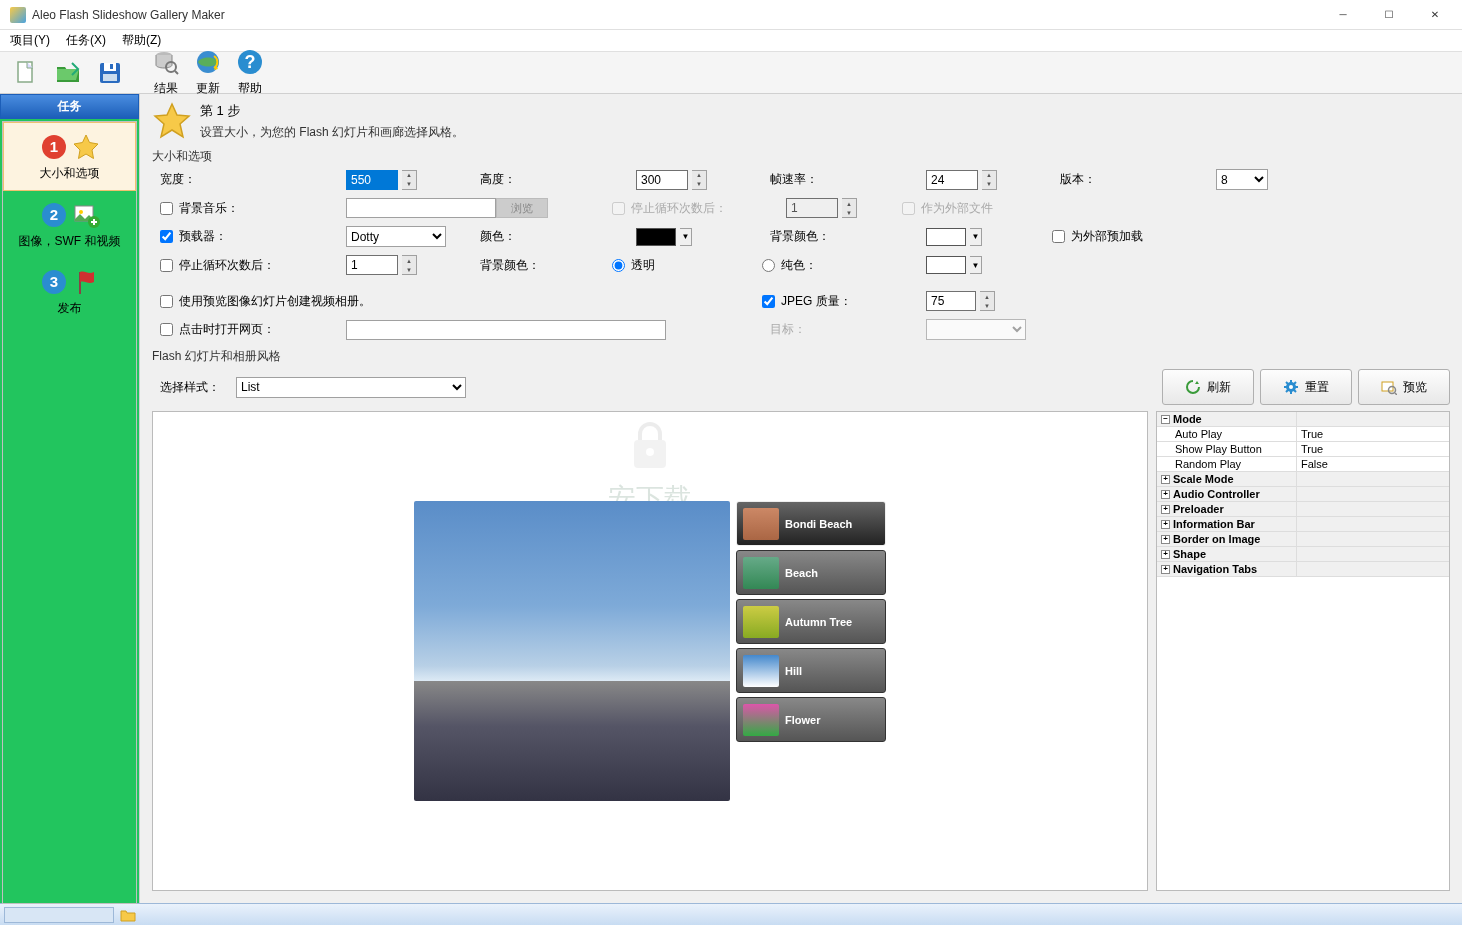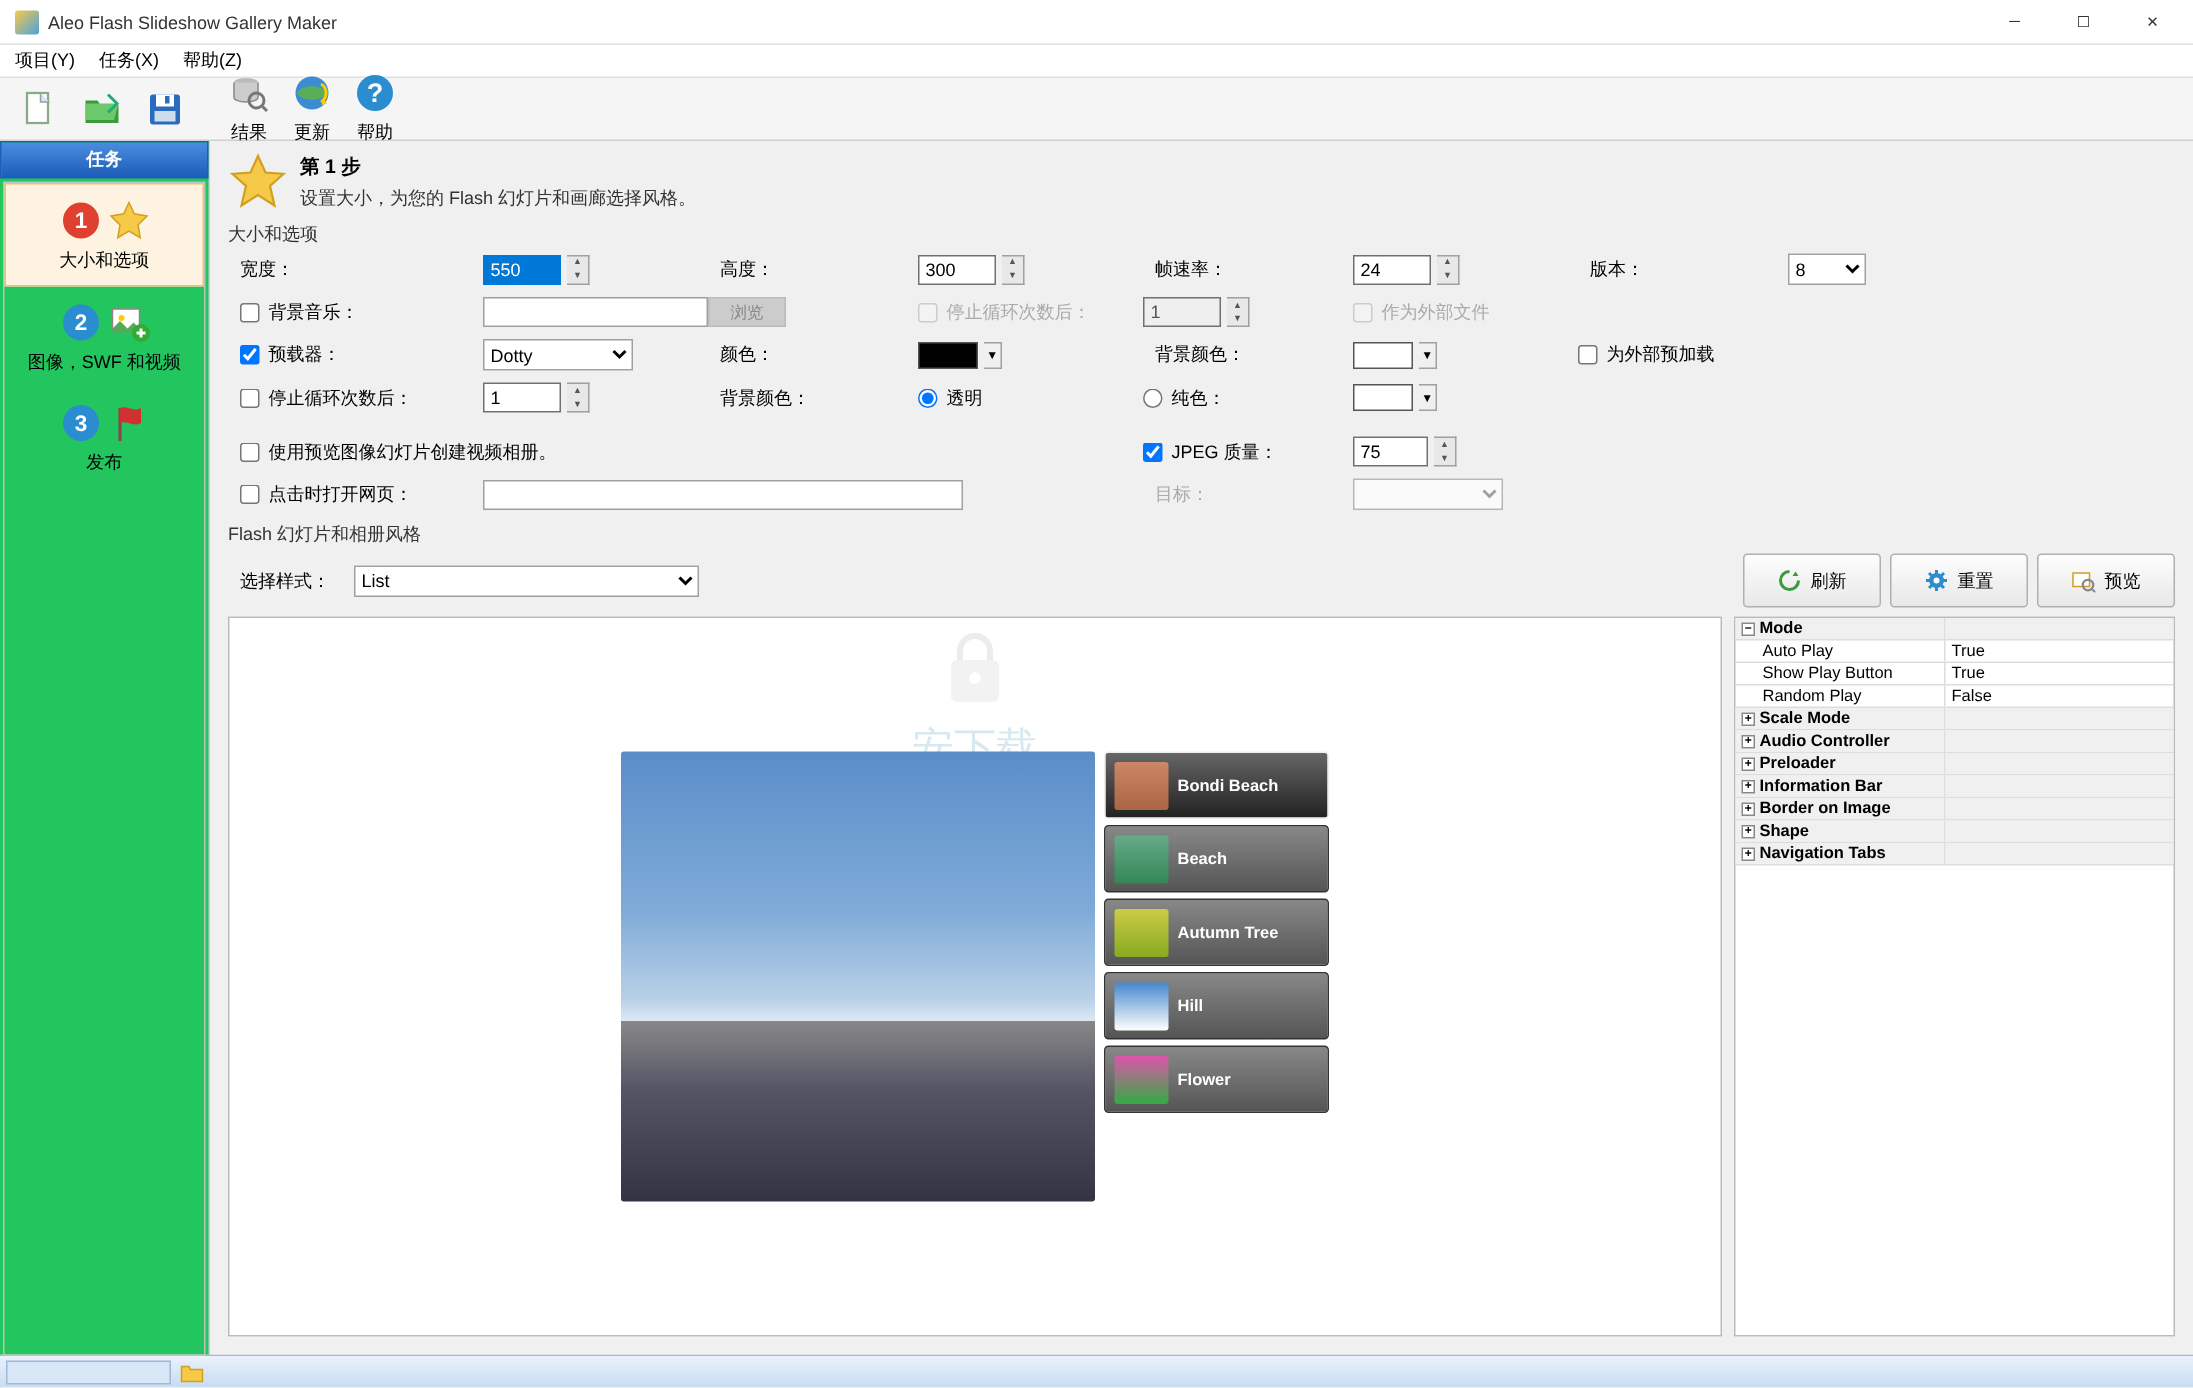--- a/index.html
+++ b/index.html
@@ -27,27 +27,27 @@
 .sidebar-header { background: linear-gradient(#4a8de0, #1c5eb8); color: #fff; text-align: center; font-weight: bold; padding: 3px 0; font-size: 12px; border: 1px solid #1c5eb8; }
 .sidebar-body { border: 1px solid #c0c0c0; margin: 2px; height: calc(100% - 26px); }
 .side-item { text-align: center; padding: 10px 4px 8px; cursor: pointer; }
 .side-item.active { background: #fdf3e0; border: 1px solid #f0c070; }
 .side-item .icons { display: flex; justify-content: center; gap: 4px; margin-bottom: 4px; }
 .side-item .ic { width: 28px; height: 28px; }
 
 .content { flex: 1; background: #f0f0f0; padding: 8px 12px; overflow: auto; }
 .step-header { display: flex; align-items: flex-start; gap: 8px; margin-bottom: 6px; }
 .star-icon { width: 40px; height: 40px; }
-.step-title { font-weight: bold; font-size: 13px; }
+.step-title { font-weight: normal; font-size: 13px; }
 .step-desc { font-size: 12px; color: #333; margin-top: 4px; }
 
 .section-title { font-size: 12px; color: #333; margin: 6px 0 4px; }
 .form-grid { display: grid; grid-template-columns: 170px 150px 140px 150px 140px 150px 140px auto; row-gap: 8px; align-items: center; font-size: 12px; }
 .form-grid .lbl { padding-left: 8px; }
-.form-grid .cell { display: flex; align-items: flex-end; gap: 4px; }
+.form-grid .cell { display: flex; align-items: flex-end; gap: 4px; margin-left: 24px; }
 input[type=text].num { width: 52px; height: 20px; border: 1px solid #707070; padding: 0 4px; font-size: 12px; }
 input[type=text].num.sel { background: #0078d7; color: #fff; border: 1px solid #0078d7; }
 input[type=text].wide { width: 150px; height: 20px; border: 1px solid #a0a0a0; padding: 0 4px; }
 input[type=text].xwide { width: 320px; height: 20px; border: 1px solid #a0a0a0; padding: 0 4px; }
 .spinner { width: 15px; height: 20px; border: 1px solid #a0a0a0; border-left: none; background: #e8e8e8; display: flex; flex-direction: column; font-size: 6px; justify-content: center; align-items: center; }
 .spinner div { height: 50%; width: 100%; display: flex; align-items: center; justify-content: center; color: #555; }
 select { height: 21px; border: 1px solid #a0a0a0; font-size: 12px; background: #fff; }
 select.sm { width: 52px; }
 select.med { width: 100px; }
 select.lg { width: 230px; }
@@ -63,21 +63,21 @@
 
 
 .style-section { margin-top: 8px; }
 .style-row { display: flex; align-items: center; gap: 16px; margin-bottom: 6px; }
 .action-btns { display: flex; gap: 6px; margin-left: auto; }
 .action-btn { width: 92px; height: 36px; border: 1px solid #b0b0b0; background: linear-gradient(#fdfdfd, #e8e8e8); border-radius: 3px; display: flex; align-items: center; justify-content: center; gap: 6px; cursor: pointer; font-size: 12px; }
 .ab-icon { width: 16px; height: 16px; }
 
 .preview-area { display: flex; gap: 8px; }
 .preview-pane { flex: 1; border: 1px solid #bbb; background: #fff; height: 480px; position: relative; display: flex; align-items: center; justify-content: center; }
-.watermark { position: absolute; top: 8px; left: 50%; transform: translateX(-50%); opacity: 0.15; font-size: 28px; color: #0369a1; display: flex; align-items: center; gap: 8px; flex-direction: column; }
+.watermark { position: absolute; top: 8px; left: 50%; transform: translateX(-50%); opacity: 0.15; font-size: 28px; color: #14532d; display: flex; align-items: center; gap: 8px; flex-direction: column; }
 .wm-lock { width: 44px; height: 52px; }
 
 .flash-preview { width: 472px; height: 300px; display: flex; gap: 6px; background: #fff; }
 .main-img { flex: 1; background: linear-gradient(to bottom, #5a8dc8 0%, #7eaad8 35%, #b8d0e6 55%, #ddeaf5 60%, #888 60%, #556 75%, #334 100%); border-radius: 2px; position: relative; }
 .thumb-list { width: 150px; display: flex; flex-direction: column; gap: 4px; }
 .thumb-item { height: 45px; background: linear-gradient(#888, #555); border: 1px solid #333; border-radius: 3px; display: flex; align-items: center; gap: 6px; padding: 0 6px; color: #fff; font-weight: bold; font-size: 11px; }
 .thumb-item.active { background: linear-gradient(#666, #222); border: 1px solid #eee; }
 .thumb-img { width: 36px; height: 32px; border-radius: 2px; }
 
 

